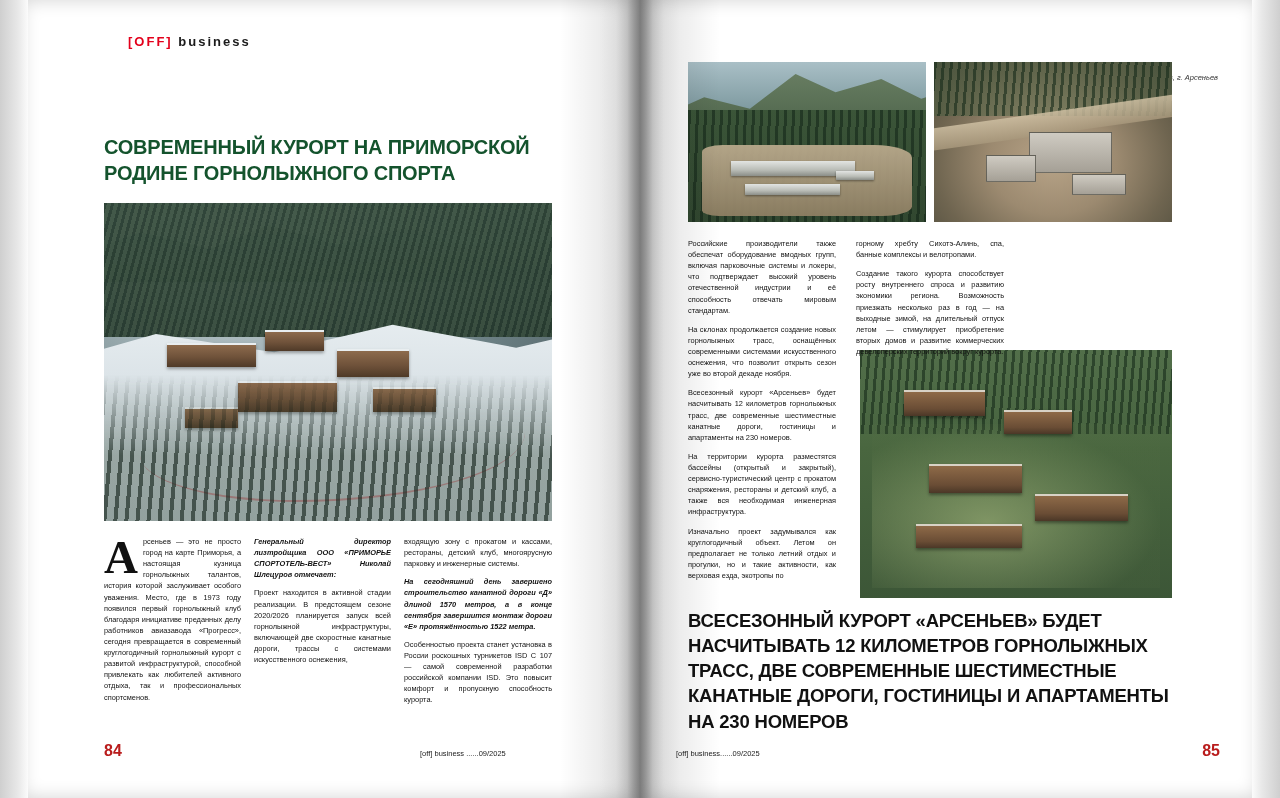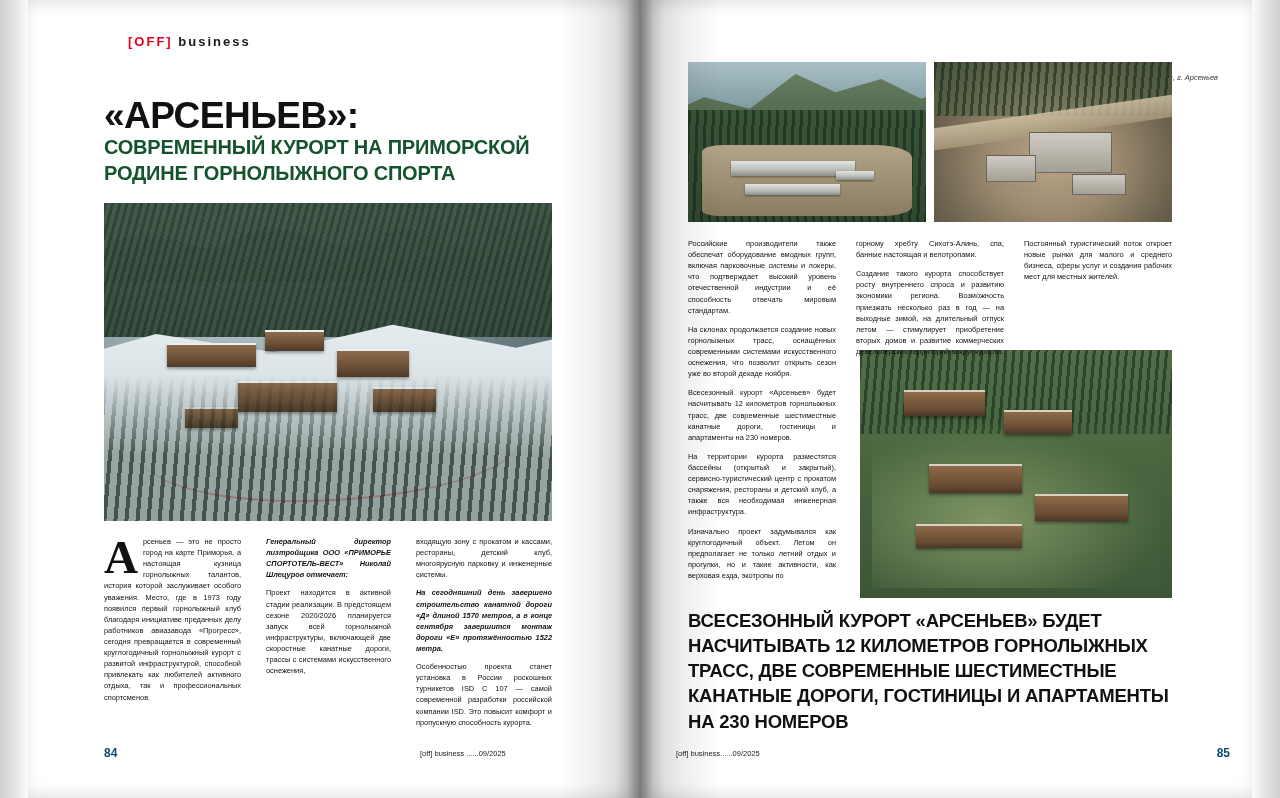--- a/index.html
+++ b/index.html
@@ -181,34 +181,34 @@
     padding: 2px 5px 0 0;
     color: #111;
   }
   .col {
     position: absolute;
     font-size: 7.4px;
     line-height: 1.5;
     text-align: justify;
     color: #111;
   }
-  .col p { margin: 0 0 7px 12px; }
+  .col p { margin: 0 0 7px 0; }
   .col p.ital { font-style: italic; font-weight: bold; }
   .col-l2 { left: 254px; top: 536px; width: 137px; }
   .col-l3 { left: 404px; top: 536px; width: 148px; }
 
   .folio {
     position: absolute;
     bottom: 38px;
-    font-size: 12px;
-    font-weight: bold;
-    color: #0c4a6e;
+    font-size: 16px;
+    font-weight: bold;
+    color: #b91c1c;
   }
   .folio-left { left: 104px; }
-  .folio-right { right: 50px; }
+  .folio-right { right: 60px; }
   .runhead {
     position: absolute;
     bottom: 40px;
     font-size: 7.5px;
     color: #222;
   }
   .runhead-left { left: 420px; margin-top: 44px; }
   .runhead-right { left: 676px; }
 
   
@@ -330,21 +330,20 @@
   <div class="page page-right">
   </div>
 
   <div class="kicker">
     <span class="off">[OFF]</span>
     <span class="bus">business</span>
   </div>
 
   <div class="photo-credit">фото: Денис Тишков, г. Арсеньев</div>
 
-  <h1 class="headline">«АРСЕНЬЕВ»:</h1>
   <h2 class="subhead">СОВРЕМЕННЫЙ КУРОРТ НА ПРИМОРСКОЙ РОДИНЕ ГОРНОЛЫЖНОГО СПОРТА</h2>
 
   <div class="hero-img">
     <div class="sky"></div>
     <div class="ridge"></div>
     <div class="forest-back"></div>
     <div class="snowfield"></div>
     <div class="bld" style="left:14%; top:44%; width:20%; height:7%;"></div>
     <div class="bld" style="left:36%; top:40%; width:13%; height:6%;"></div>
     <div class="bld" style="left:52%; top:46%; width:16%; height:8%;"></div>
@@ -405,26 +404,25 @@
 
   <div class="rcol rcol-1">
     <p>Российские производители также обеспечат оборудование вмодных групп, включая парковочные системы и локеры, что подтверждает высокий уровень отечественной индустрии и её способность отвечать мировым стандартам.</p>
     <p>На склонах продолжается создание новых горнолыжных трасс, оснащённых современными системами искусственного оснежения, что позволит открыть сезон уже во второй декаде ноября.</p>
     <p>Всесезонный курорт «Арсеньев» будет насчитывать 12 километров горнолыжных трасс, две современные шестиместные канатные дороги, гостиницы и апартаменты на 230 номеров.</p>
     <p>На территории курорта разместятся бассейны (открытый и закрытый), сервисно-туристический центр с прокатом снаряжения, рестораны и детский клуб, а также вся необходимая инженерная инфраструктура.</p>
     <p>Изначально проект задумывался как круглогодичный объект. Летом он предполагает не только летний отдых и прогулки, но и такие активности, как верховая езда, экотропы по</p>
   </div>
 
   <div class="rcol rcol-2">
-    <p>горному хребту Сихотэ-Алинь, спа, банные настоящая и велотропами.</p>
+    <p>горному хребту Сихотэ-Алинь, спа, банные комплексы и велотропами.</p>
     <p>Создание такого курорта способствует росту внутреннего спроса и развитию экономики региона. Возможность приезжать несколько раз в год — на выходные зимой, на длительный отпуск летом — стимулирует приобретение вторых домов и развитие коммерческих девелоперских территорий вокруг курорта.</p>
   </div>
 
   <div class="rcol rcol-3">
-    <p>Постоянный туристический поток откроет новые рынки для малого и среднего бизнеса, сферы услуг и создания рабочих мест для местных жителей.</p>
   </div>
 
   <div class="pullquote">ВСЕСЕЗОННЫЙ КУРОРТ «АРСЕНЬЕВ» БУДЕТ НАСЧИТЫВАТЬ 12 КИЛОМЕТРОВ ГОРНОЛЫЖНЫХ ТРАСС, ДВЕ СОВРЕМЕННЫЕ ШЕСТИМЕСТНЫЕ КАНАТНЫЕ ДОРОГИ, ГОСТИНИЦЫ И АПАРТАМЕНТЫ НА 230 НОМЕРОВ</div>
 
   <div class="folio folio-right">85</div>
   <div class="runhead runhead-right">[off] business......09/2025</div>
 
   <div class="curl-left"></div>
   <div class="curl-right"></div>
   <div class="gutter"></div>

